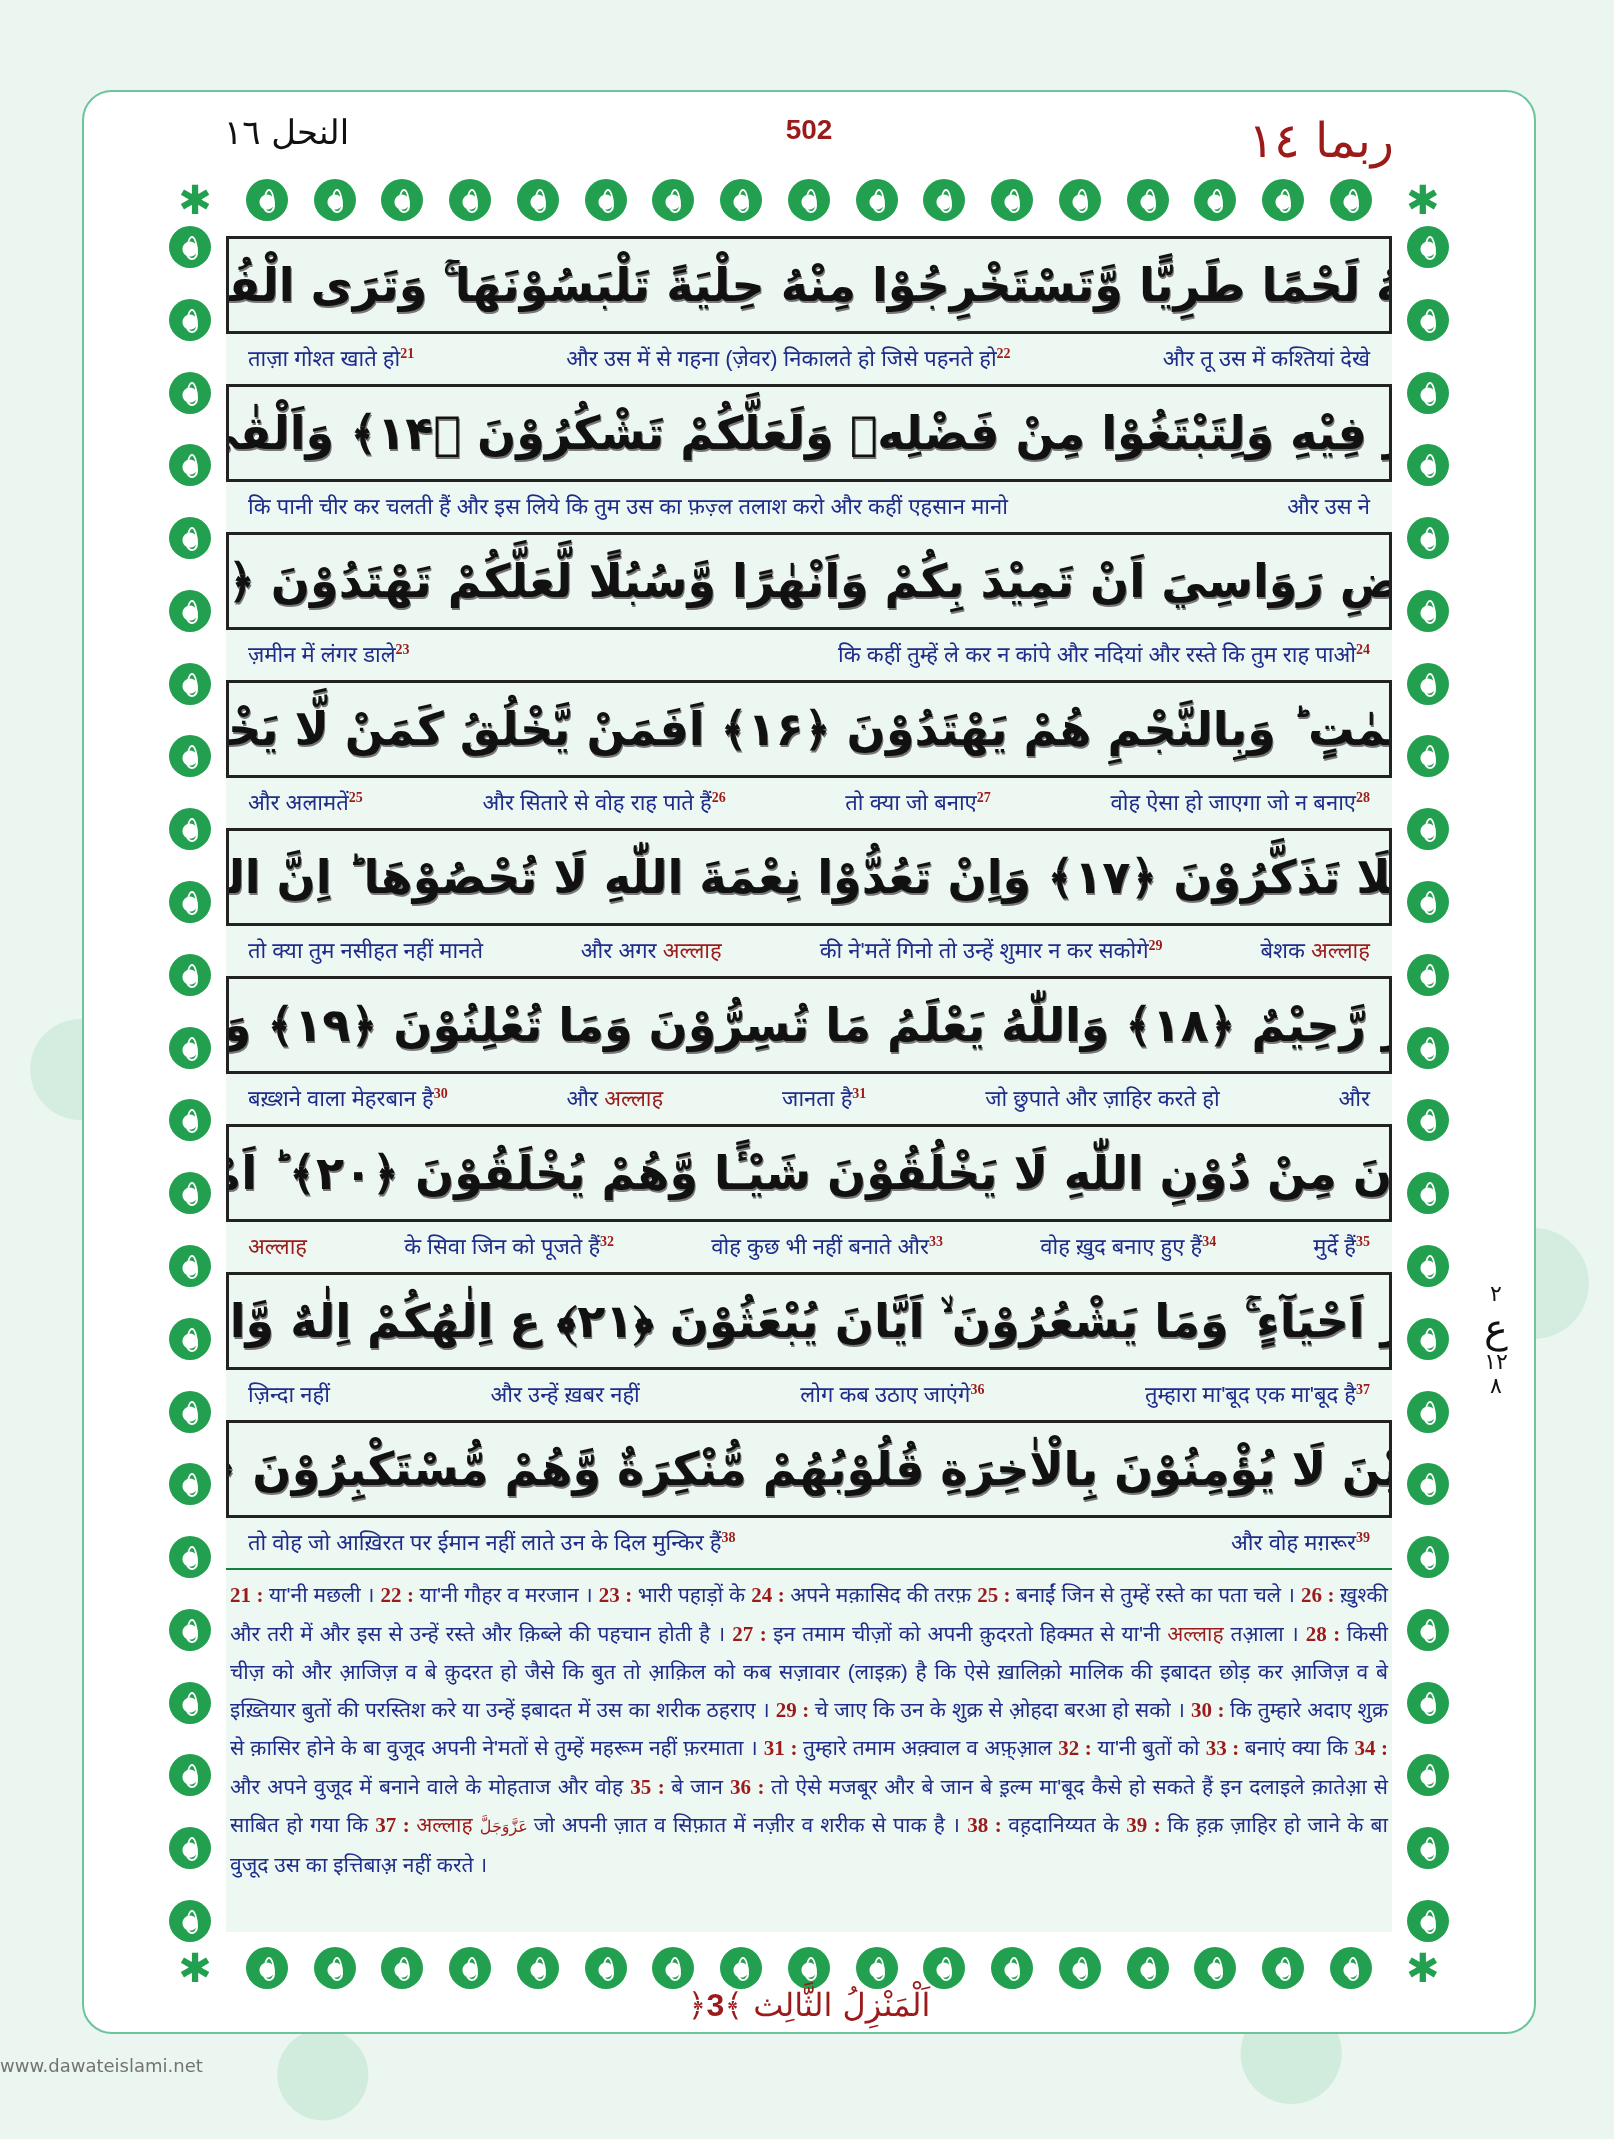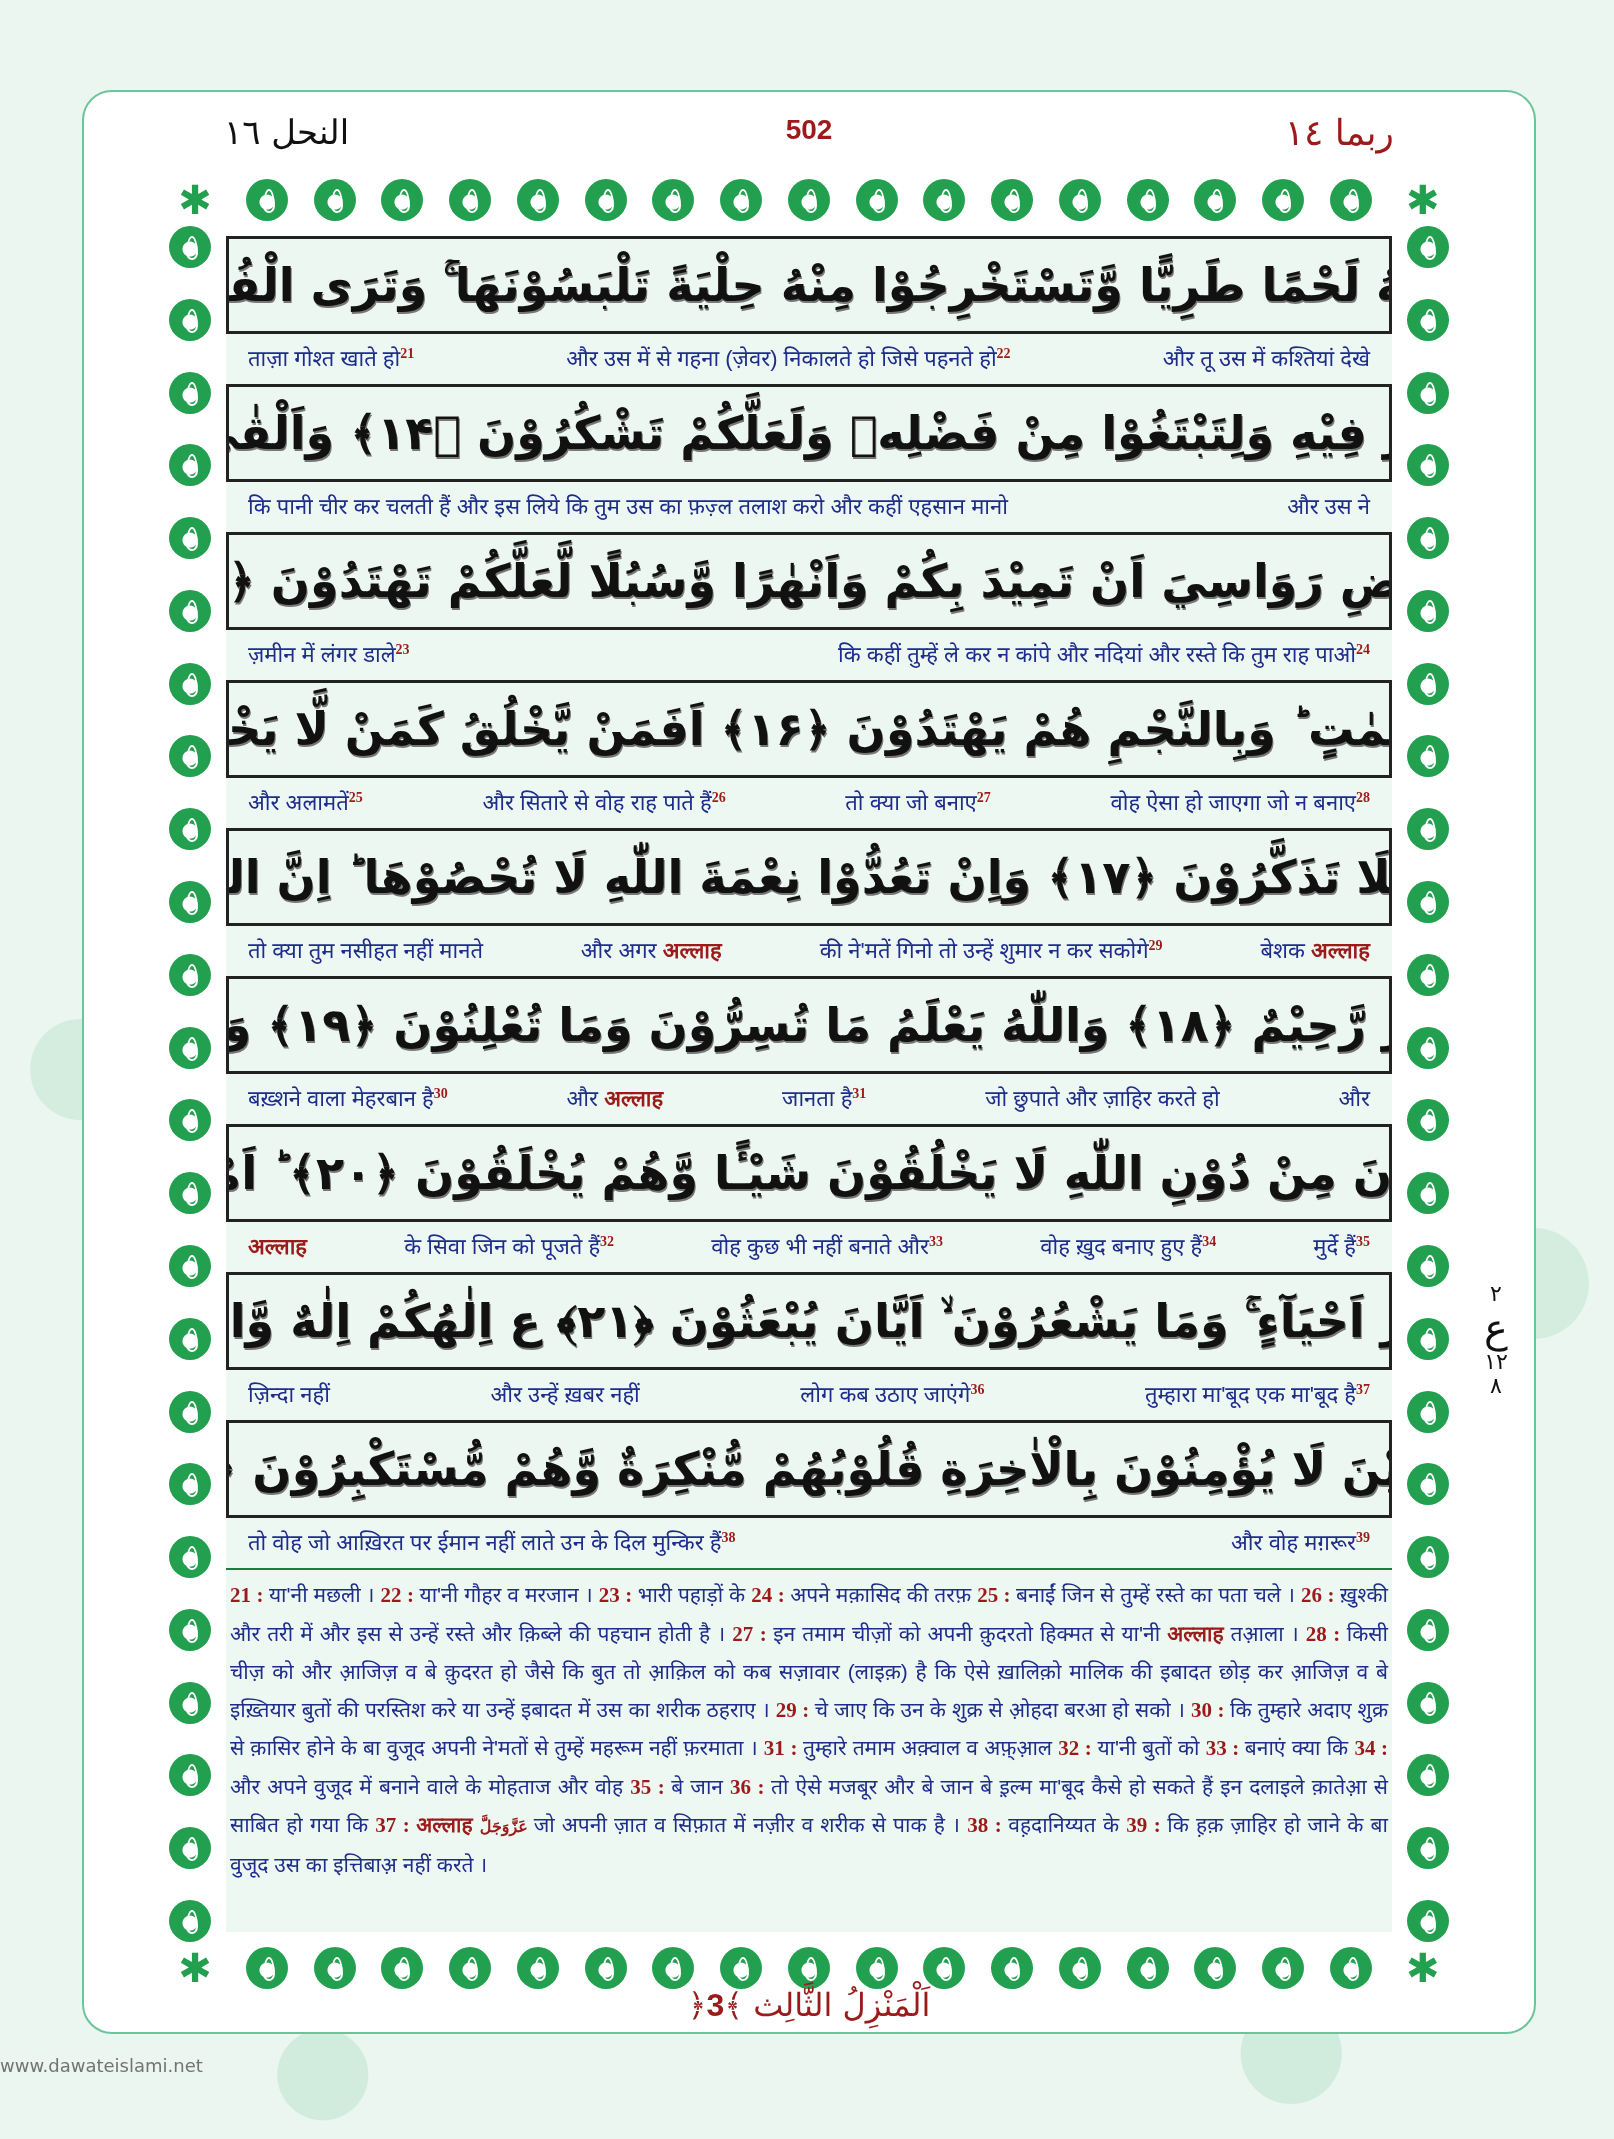--- a/index.html
+++ b/index.html
@@ -29,21 +29,21 @@
   .hdr-left {
     position:absolute; left:140px; top:0; font-family:"DejaVu Serif", serif;
     font-size:34px; color:#111; direction:rtl;
   }
   .hdr-center {
     position:absolute; left:0; right:0; top:2px; text-align:center;
     font-family:Liberation Sans, sans-serif; font-weight:bold; font-size:28px; color:#9b1b1b;
   }
   .hdr-right {
     position:absolute; right:140px; top:0; font-family:"DejaVu Serif", serif;
-    font-size:36px; color:#9b1b1b; direction:rtl;
+    font-size:48px; color:#9b1b1b; direction:rtl;
   }
   .frame {
     position:absolute; left:80px; top:82px; width:1290px; height:1820px;
   }
   .border-top, .border-bottom {
     position:absolute; left:0; right:0; height:52px;
     display:flex; justify-content:space-between; align-items:center; padding:0 6px;
   }
   .border-top { top:0; } .border-bottom { bottom:0; }
   .border-left, .border-right {
@@ -75,21 +75,21 @@
     direction:rtl; white-space:nowrap; overflow:hidden;
     text-shadow:1px 2px 0 #777;
   }
   .trans-line {
     height:46px; display:flex; align-items:center; justify-content:space-between;
     padding:0 4px; font-family:"Liberation Sans", sans-serif; font-size:22px;
     color:#1e2c8a; white-space:nowrap; overflow:hidden;
   }
   .trans-line span.seg { margin:0 18px; }
   sup.fn { color:#9b1b1b; font-weight:bold; font-size:14px; font-family:"Liberation Serif", serif; }
-  .allah { color:#9b1b1b; font-weight:bold; }
+  .allah { color:#9b1b1b; font-weight:normal; }
   .block { margin-bottom:4px; }
   .footnotes {
     border-top:2px solid #15803d; margin-top:2px; padding:6px 4px 0 4px;
     font-family:"Liberation Sans", sans-serif; font-size:21px; line-height:37.5px;
     color:#1e2c8a; text-align:justify;
   }
   .fn-num { color:#9b1b1b; font-weight:bold; font-family:"Liberation Serif", serif; }
   .ruku {
     position:absolute; right:18px; top:1190px; width:40px; text-align:center;
     font-family:"DejaVu Serif", serif; font-size:22px; color:#111; line-height:24px; direction:rtl;

